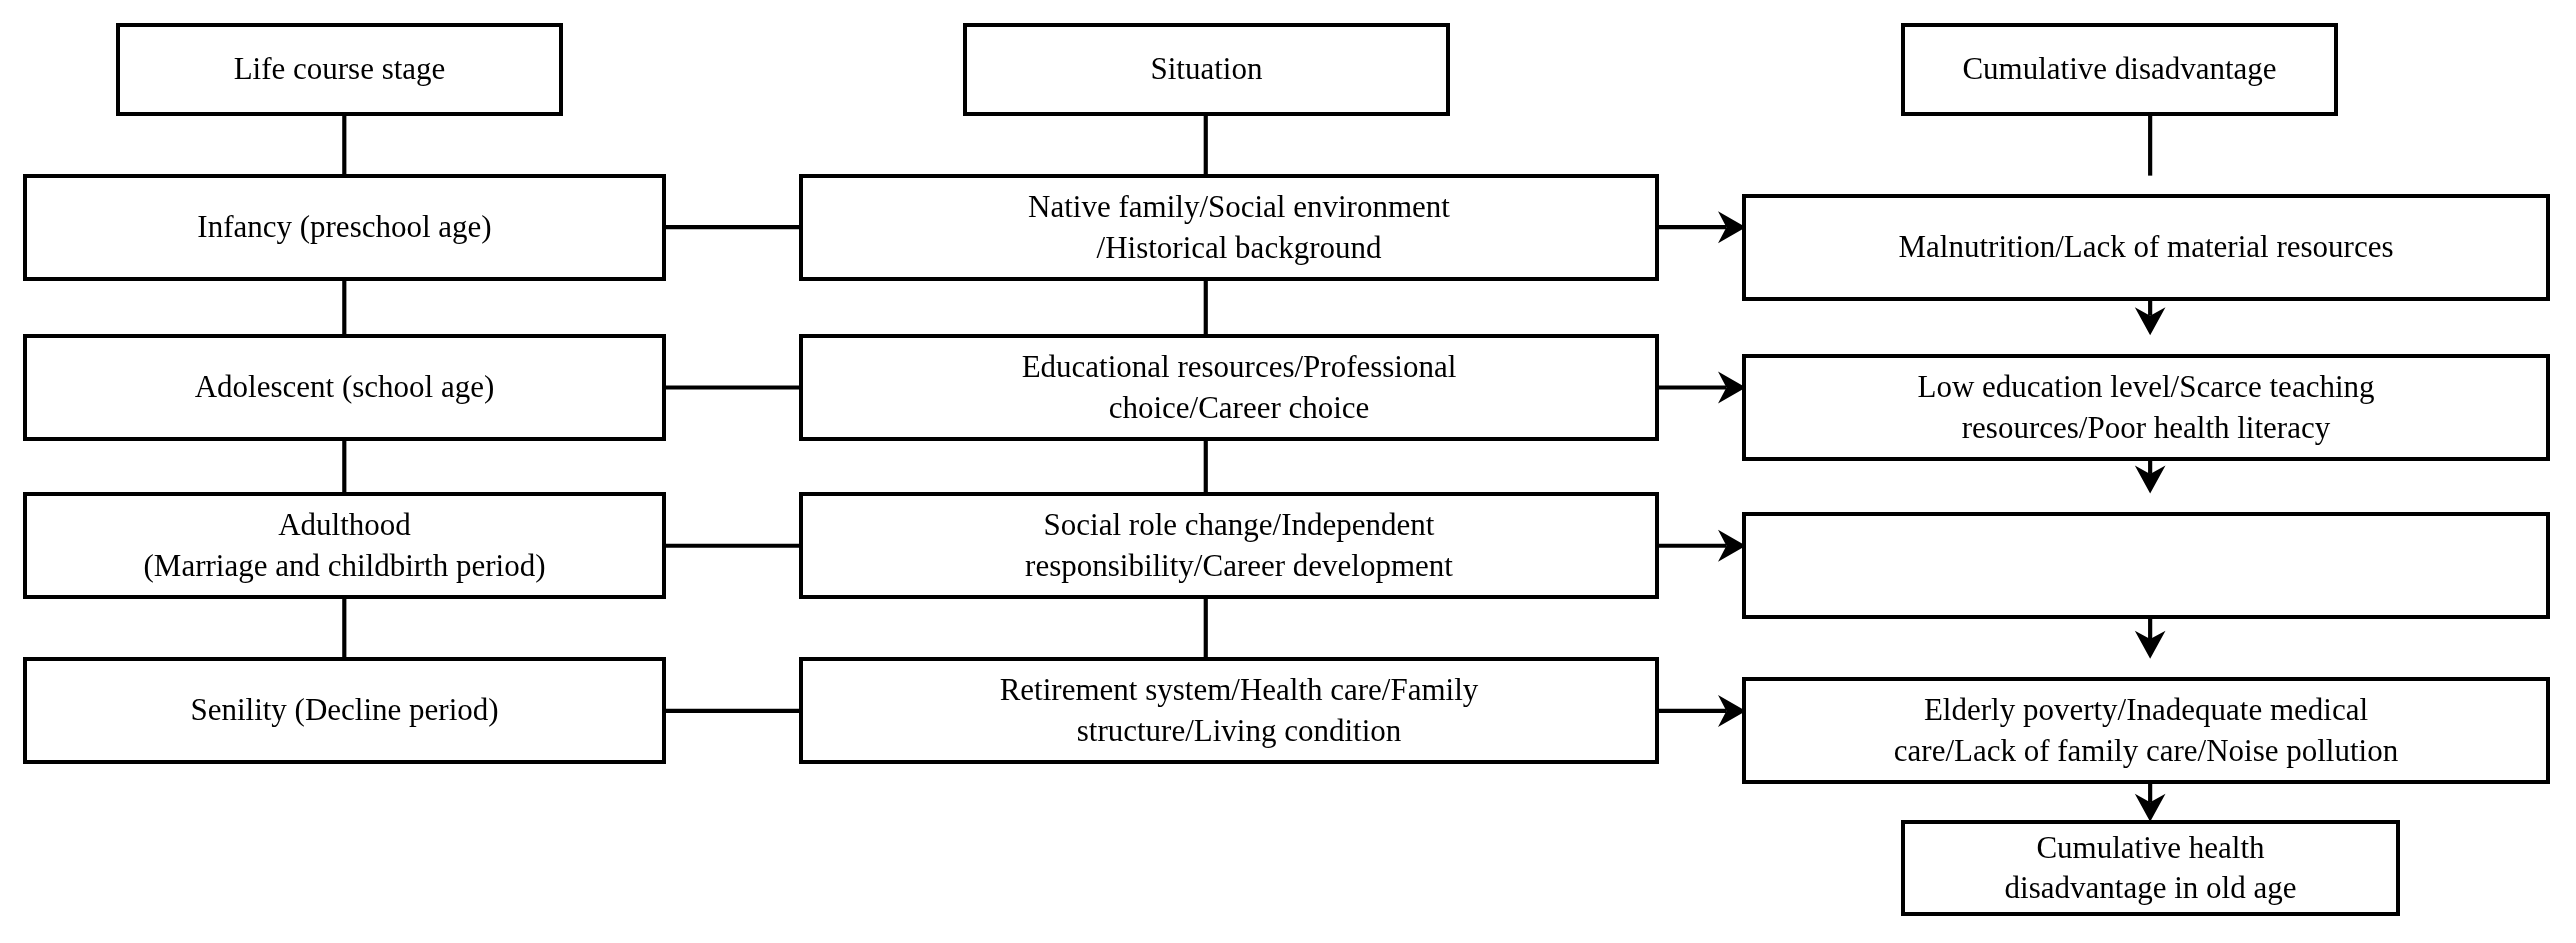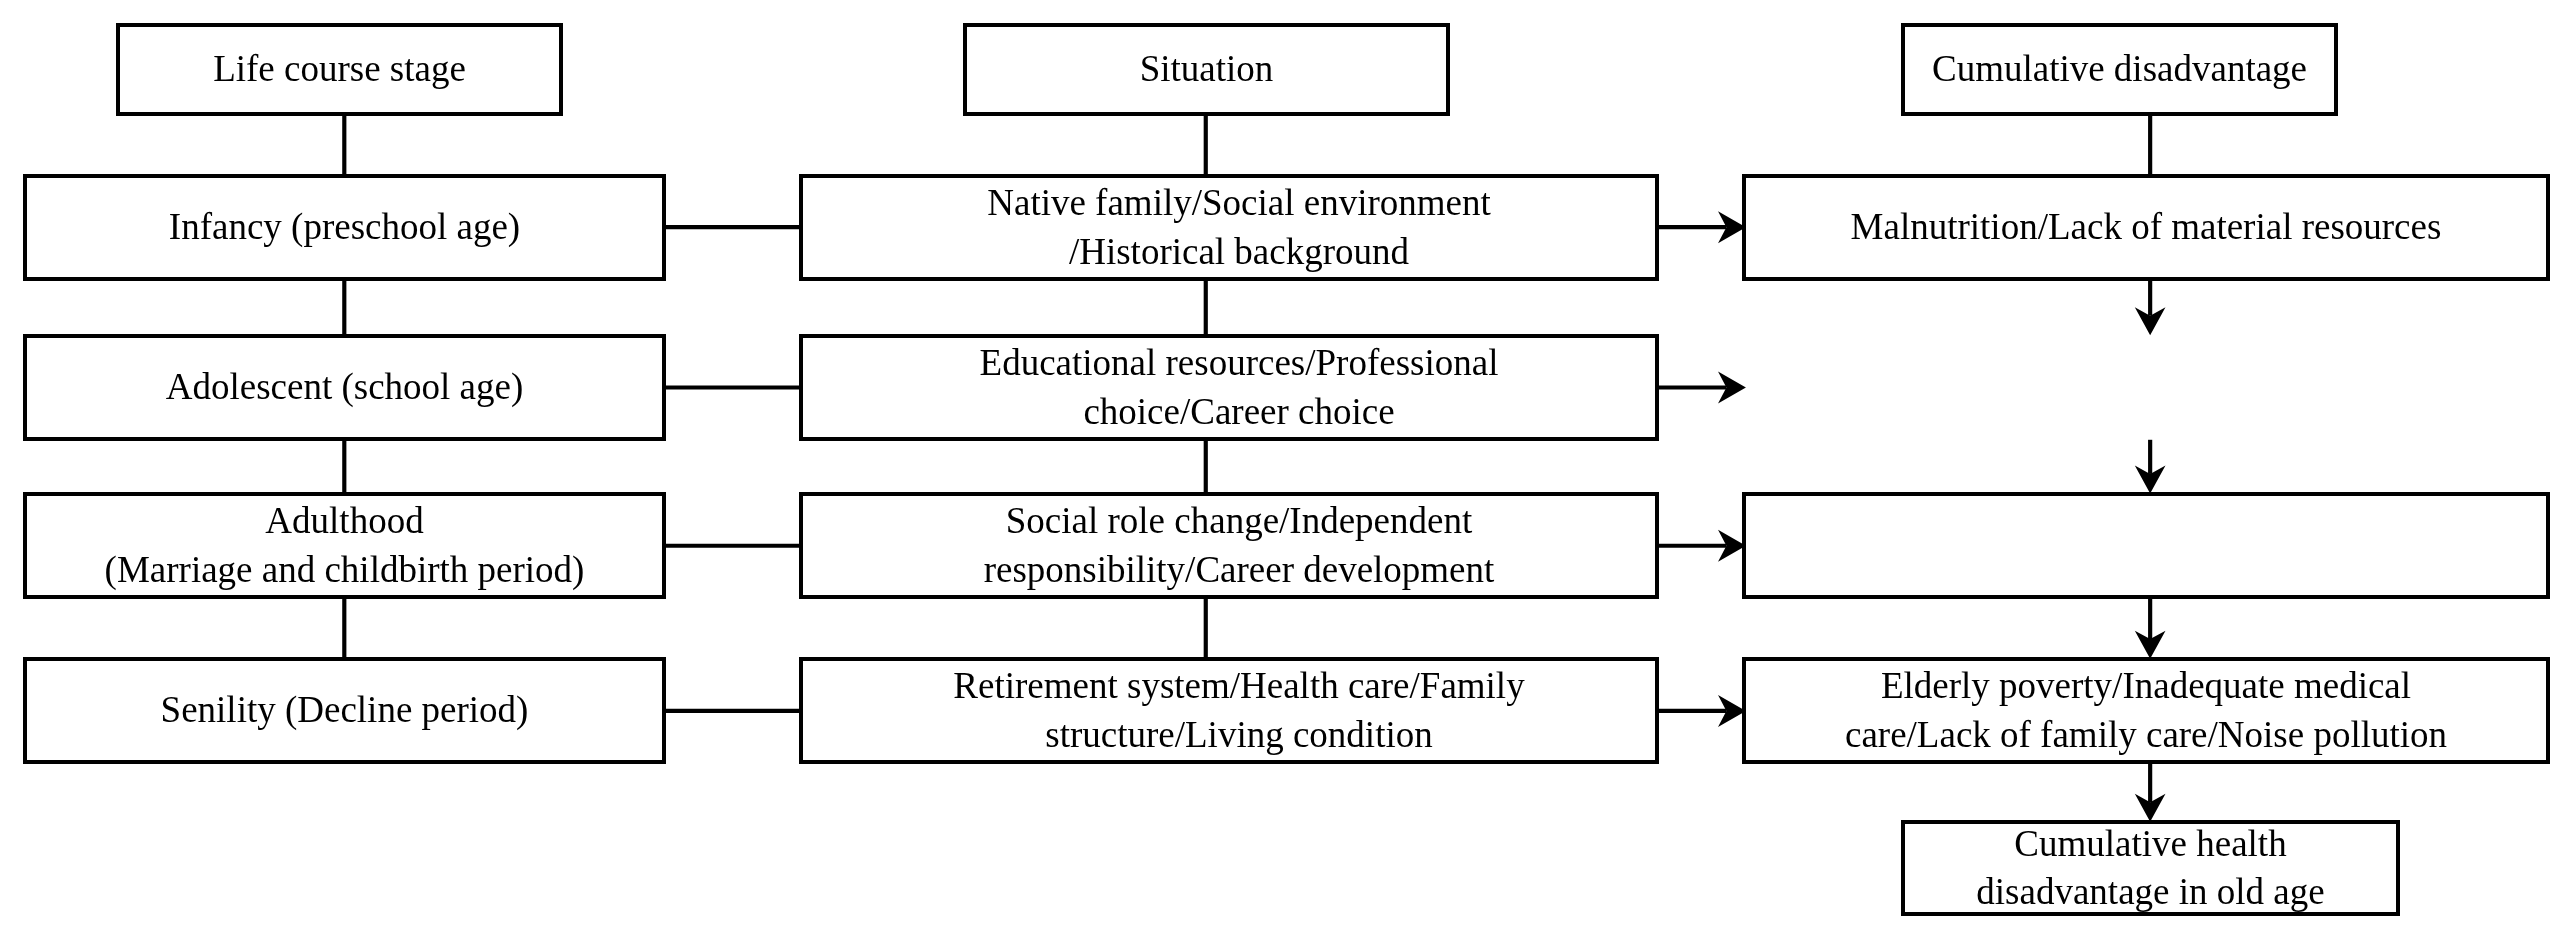--- a/index.html
+++ b/index.html
@@ -13,34 +13,34 @@
   }
   .connectors{position:absolute;left:0;top:0;z-index:0;}
   .box{
     position:absolute;z-index:1;
     box-sizing:border-box;
     border:4.9px solid #000000;
     background:#ffffff;
     display:flex;flex-direction:column;
     align-items:center;justify-content:center;
     text-align:center;
-    font-size:37px;line-height:1.3;
+    font-size:31px;line-height:1.3;
     white-space:nowrap;
   }
   .ln{display:block;}
   
   .hdr{top:23px;height:93px;}
   .h1{left:116px;width:447px;}
   .h2{left:963px;width:487px;}
   .h3{left:1901px;width:437px;}
   .row{height:107px;}
   .r1{top:174px;} .r2{top:334px;} .r3{top:492px;} .r4{top:657px;}
   .stage{left:23px;width:643px;}
   .situation{left:799px;width:860px;padding-left:20px;}
-  .disadv{left:1742px;width:808px;}
+  .disadv{left:1742px;width:808px;margin-top:20px;}
   .outcome{left:1901px;width:499px;top:820px;height:96px;}
   svg line{stroke:#000000;stroke-width:6px;}
   svg polygon{fill:#000000;stroke:none;}
 </style>
 </head>
 <body>
 
 <div class="canvas">
 
   <svg class="connectors" width="2576" height="943" viewBox="0 0 3696 1353">
@@ -102,20 +102,24 @@
     <span class="ln">Malnutrition/Lack of material resources</span>
   </div>
 
   <div class="box row r2 stage">
     <span class="ln">Adolescent (school age)</span>
   </div>
   <div class="box row r2 situation">
     <span class="ln">Educational resources/Professional</span>
     <span class="ln">choice/Career choice</span>
   </div>
+  <div class="box row r2 disadv">
+    <span class="ln">Low education level/Scarce teaching</span>
+    <span class="ln">resources/Poor health literacy</span>
+  </div>
 
   <div class="box row r3 stage">
     <span class="ln">Adulthood</span>
     <span class="ln">(Marriage and childbirth period)</span>
   </div>
   <div class="box row r3 situation">
     <span class="ln">Social role change/Independent</span>
     <span class="ln">responsibility/Career development</span>
   </div>
   <div class="box row r3 disadv">

